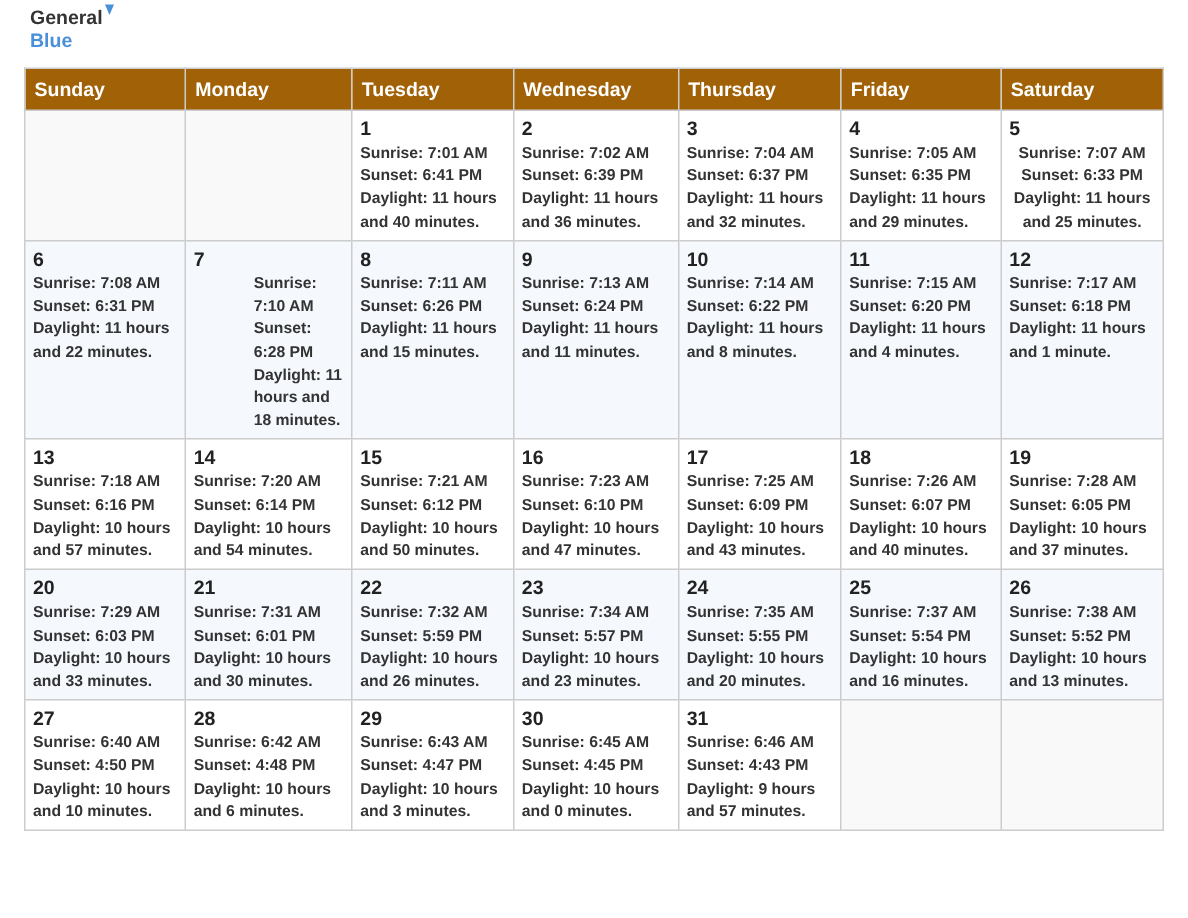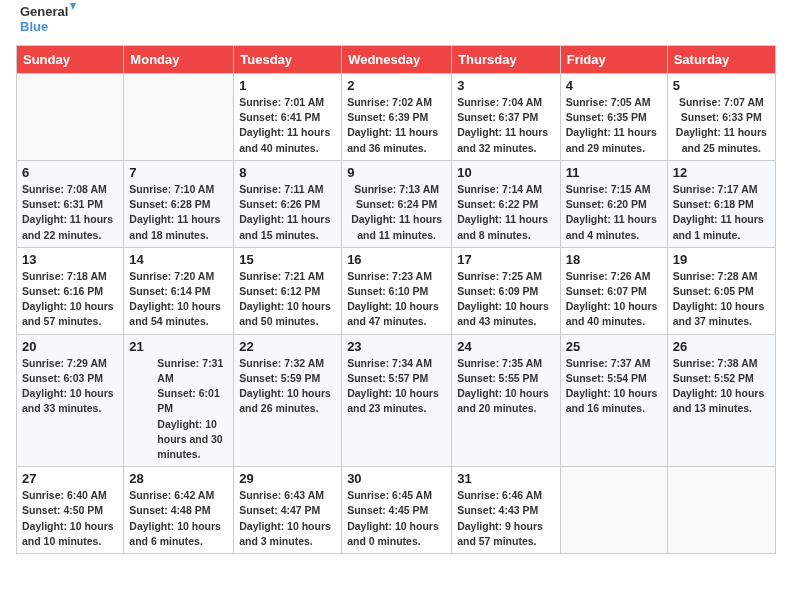--- a/index.html
+++ b/index.html
@@ -35,21 +35,21 @@
       margin-top: 2px;
     }
     .calendar-wrap {
       padding: 0 16px 16px 16px;
     }
     table {
       width: 100%;
       border-collapse: collapse;
     }
     thead tr th {
-      background: #ef4444;
+      background: #a16207;
       color: #fff;
       font-size: 13px;
       font-weight: 600;
       padding: 6px 6px;
       text-align: left;
       border: 1px solid #ccc;
     }
     tbody tr td {
       border: 1px solid #ccc;
       vertical-align: top;
@@ -144,33 +144,33 @@
         </tr>
         <tr>
           <td>
             <div class="day-number">6</div>
             <div class="day-info" style="white-space: pre-line;">Sunrise: 7:08 AM
 Sunset: 6:31 PM
 Daylight: 11 hours and 22 minutes.</div>
           </td>
           <td>
             <div class="day-number">7</div>
-            <div class="day-info" style="white-space: pre-line;">Sunrise: 7:10 AM
+            <div class="day-info" style="white-space: pre-line; margin-left: 40px;">Sunrise: 7:10 AM
 Sunset: 6:28 PM
 Daylight: 11 hours and 18 minutes.</div>
           </td>
           <td>
             <div class="day-number">8</div>
             <div class="day-info" style="white-space: pre-line;">Sunrise: 7:11 AM
 Sunset: 6:26 PM
 Daylight: 11 hours and 15 minutes.</div>
           </td>
           <td>
             <div class="day-number">9</div>
-            <div class="day-info" style="white-space: pre-line; text-align: center;">Sunrise: 7:13 AM
+            <div class="day-info" style="white-space: pre-line;">Sunrise: 7:13 AM
 Sunset: 6:24 PM
 Daylight: 11 hours and 11 minutes.</div>
           </td>
           <td>
             <div class="day-number">10</div>
             <div class="day-info" style="white-space: pre-line;">Sunrise: 7:14 AM
 Sunset: 6:22 PM
 Daylight: 11 hours and 8 minutes.</div>
           </td>
           <td>
@@ -232,21 +232,21 @@
         </tr>
         <tr>
           <td>
             <div class="day-number">20</div>
             <div class="day-info" style="white-space: pre-line;">Sunrise: 7:29 AM
 Sunset: 6:03 PM
 Daylight: 10 hours and 33 minutes.</div>
           </td>
           <td>
             <div class="day-number">21</div>
-            <div class="day-info" style="white-space: pre-line; margin-left: 28px;">Sunrise: 7:31 AM
+            <div class="day-info" style="white-space: pre-line;">Sunrise: 7:31 AM
 Sunset: 6:01 PM
 Daylight: 10 hours and 30 minutes.</div>
           </td>
           <td>
             <div class="day-number">22</div>
             <div class="day-info" style="white-space: pre-line;">Sunrise: 7:32 AM
 Sunset: 5:59 PM
 Daylight: 10 hours and 26 minutes.</div>
           </td>
           <td>

